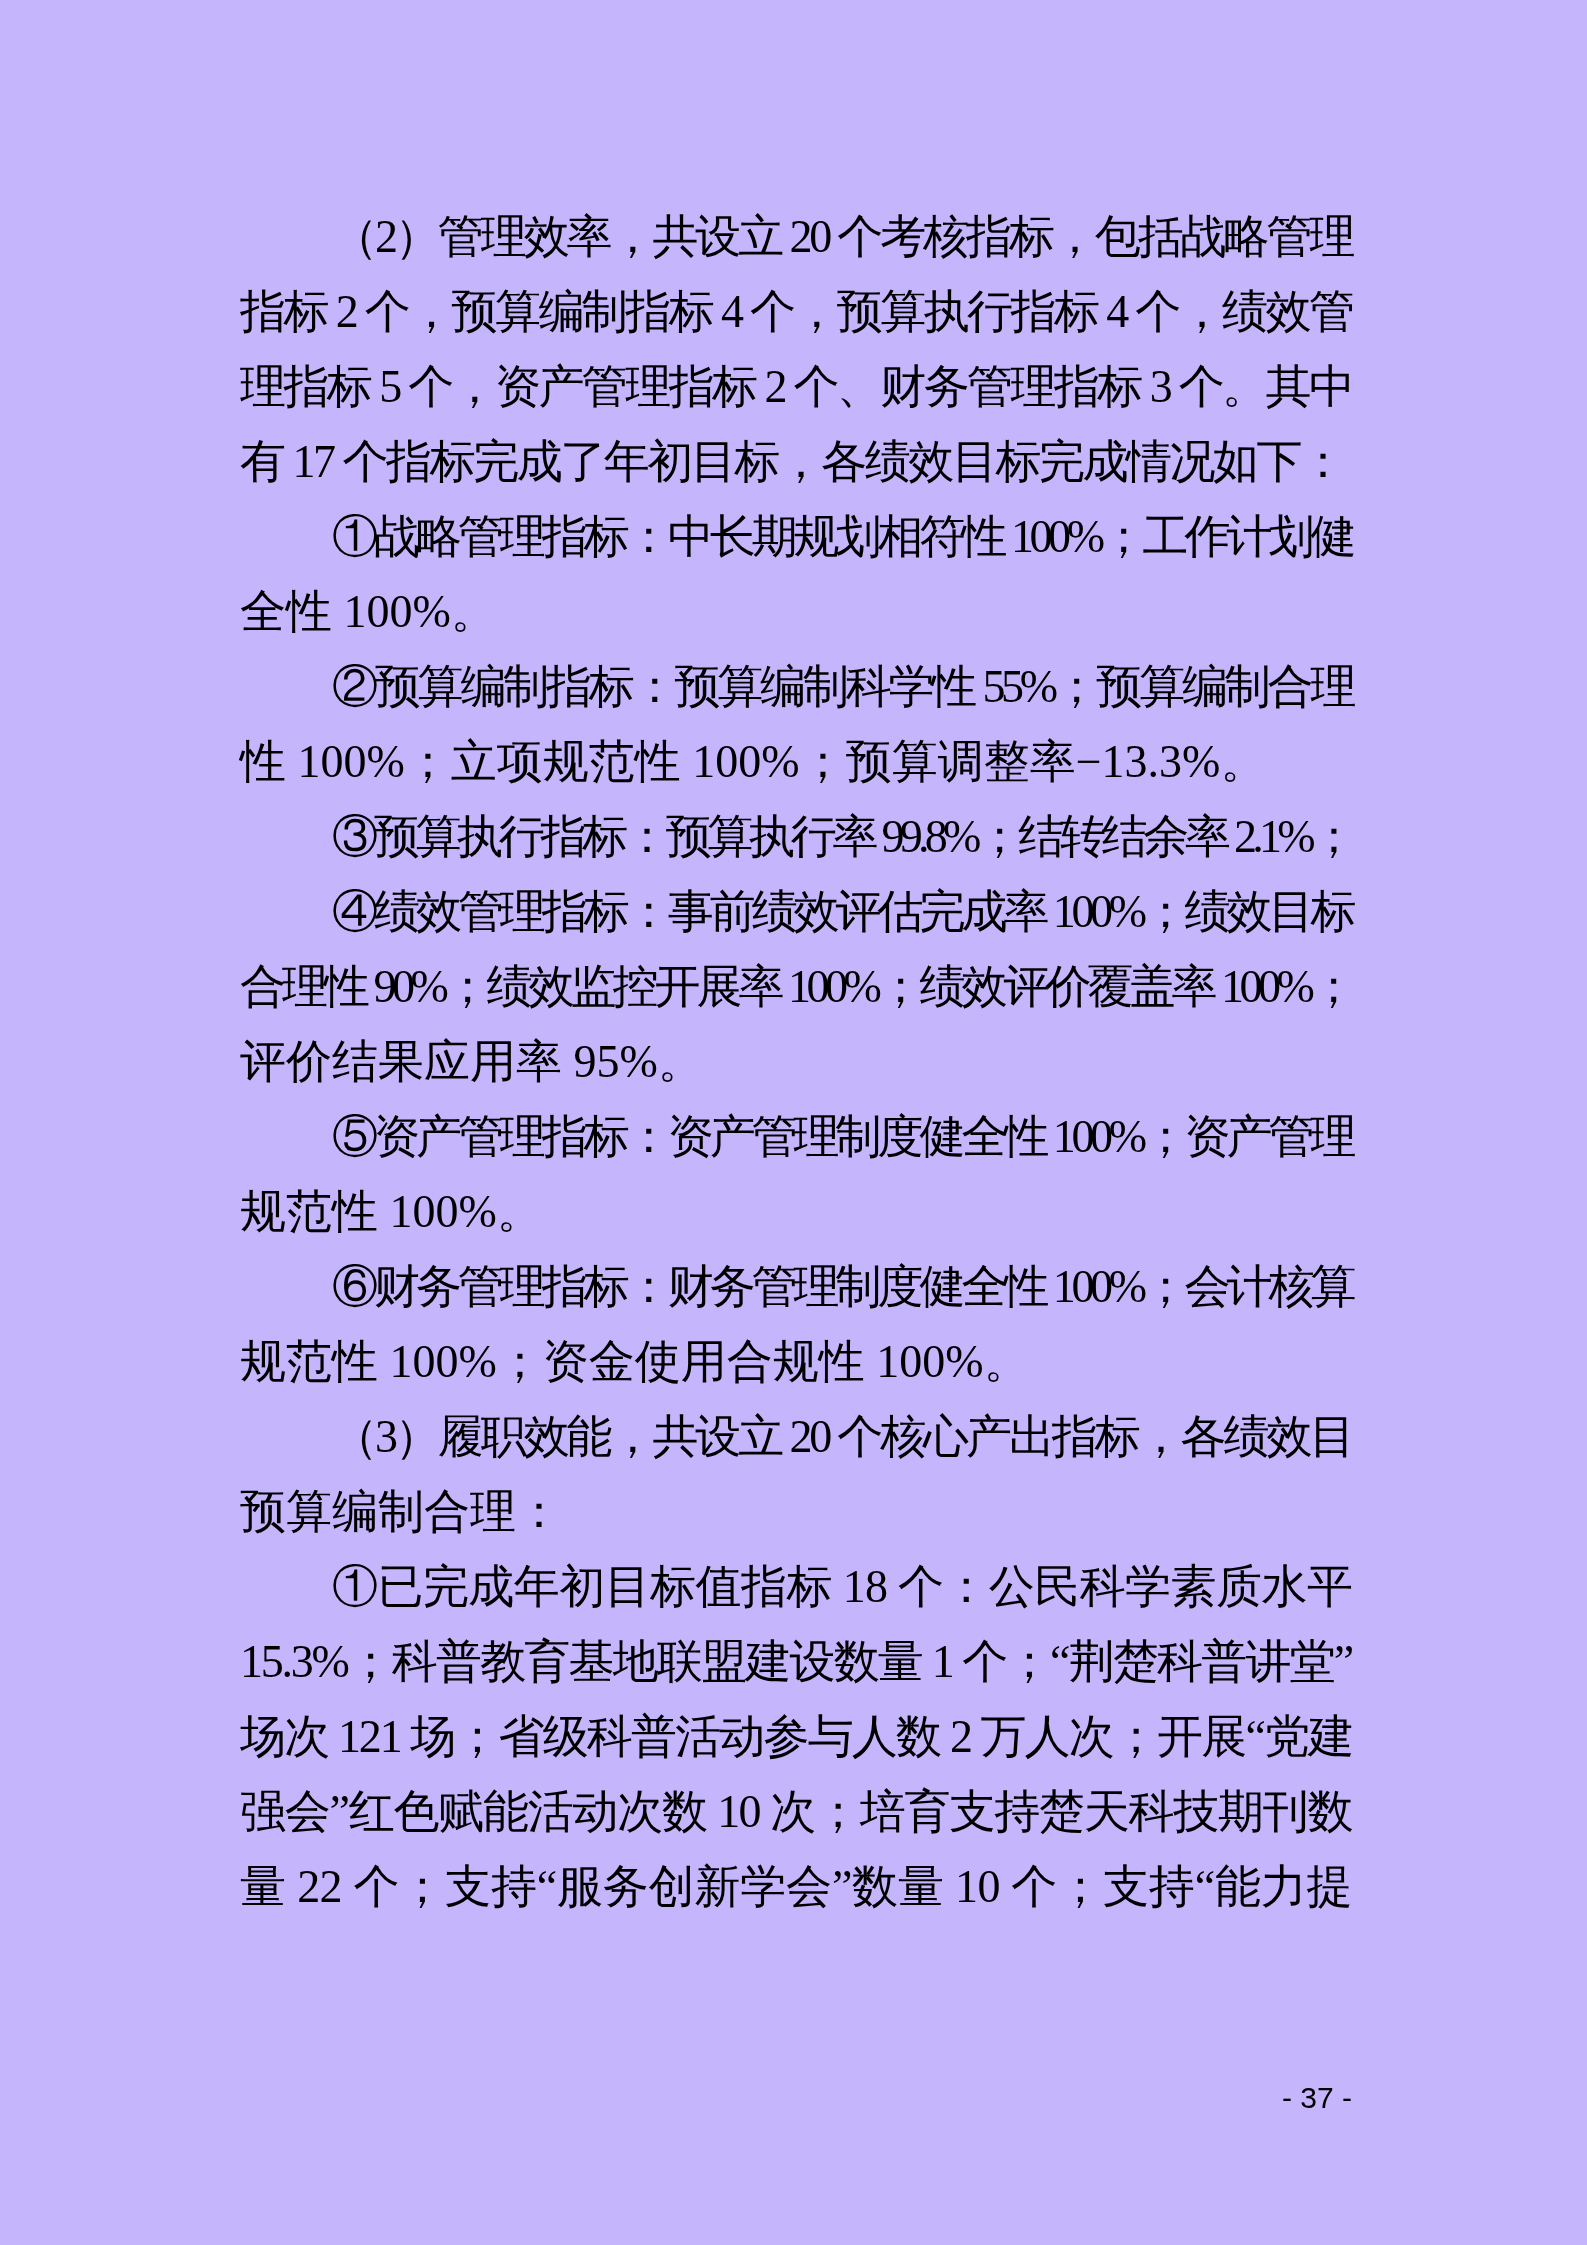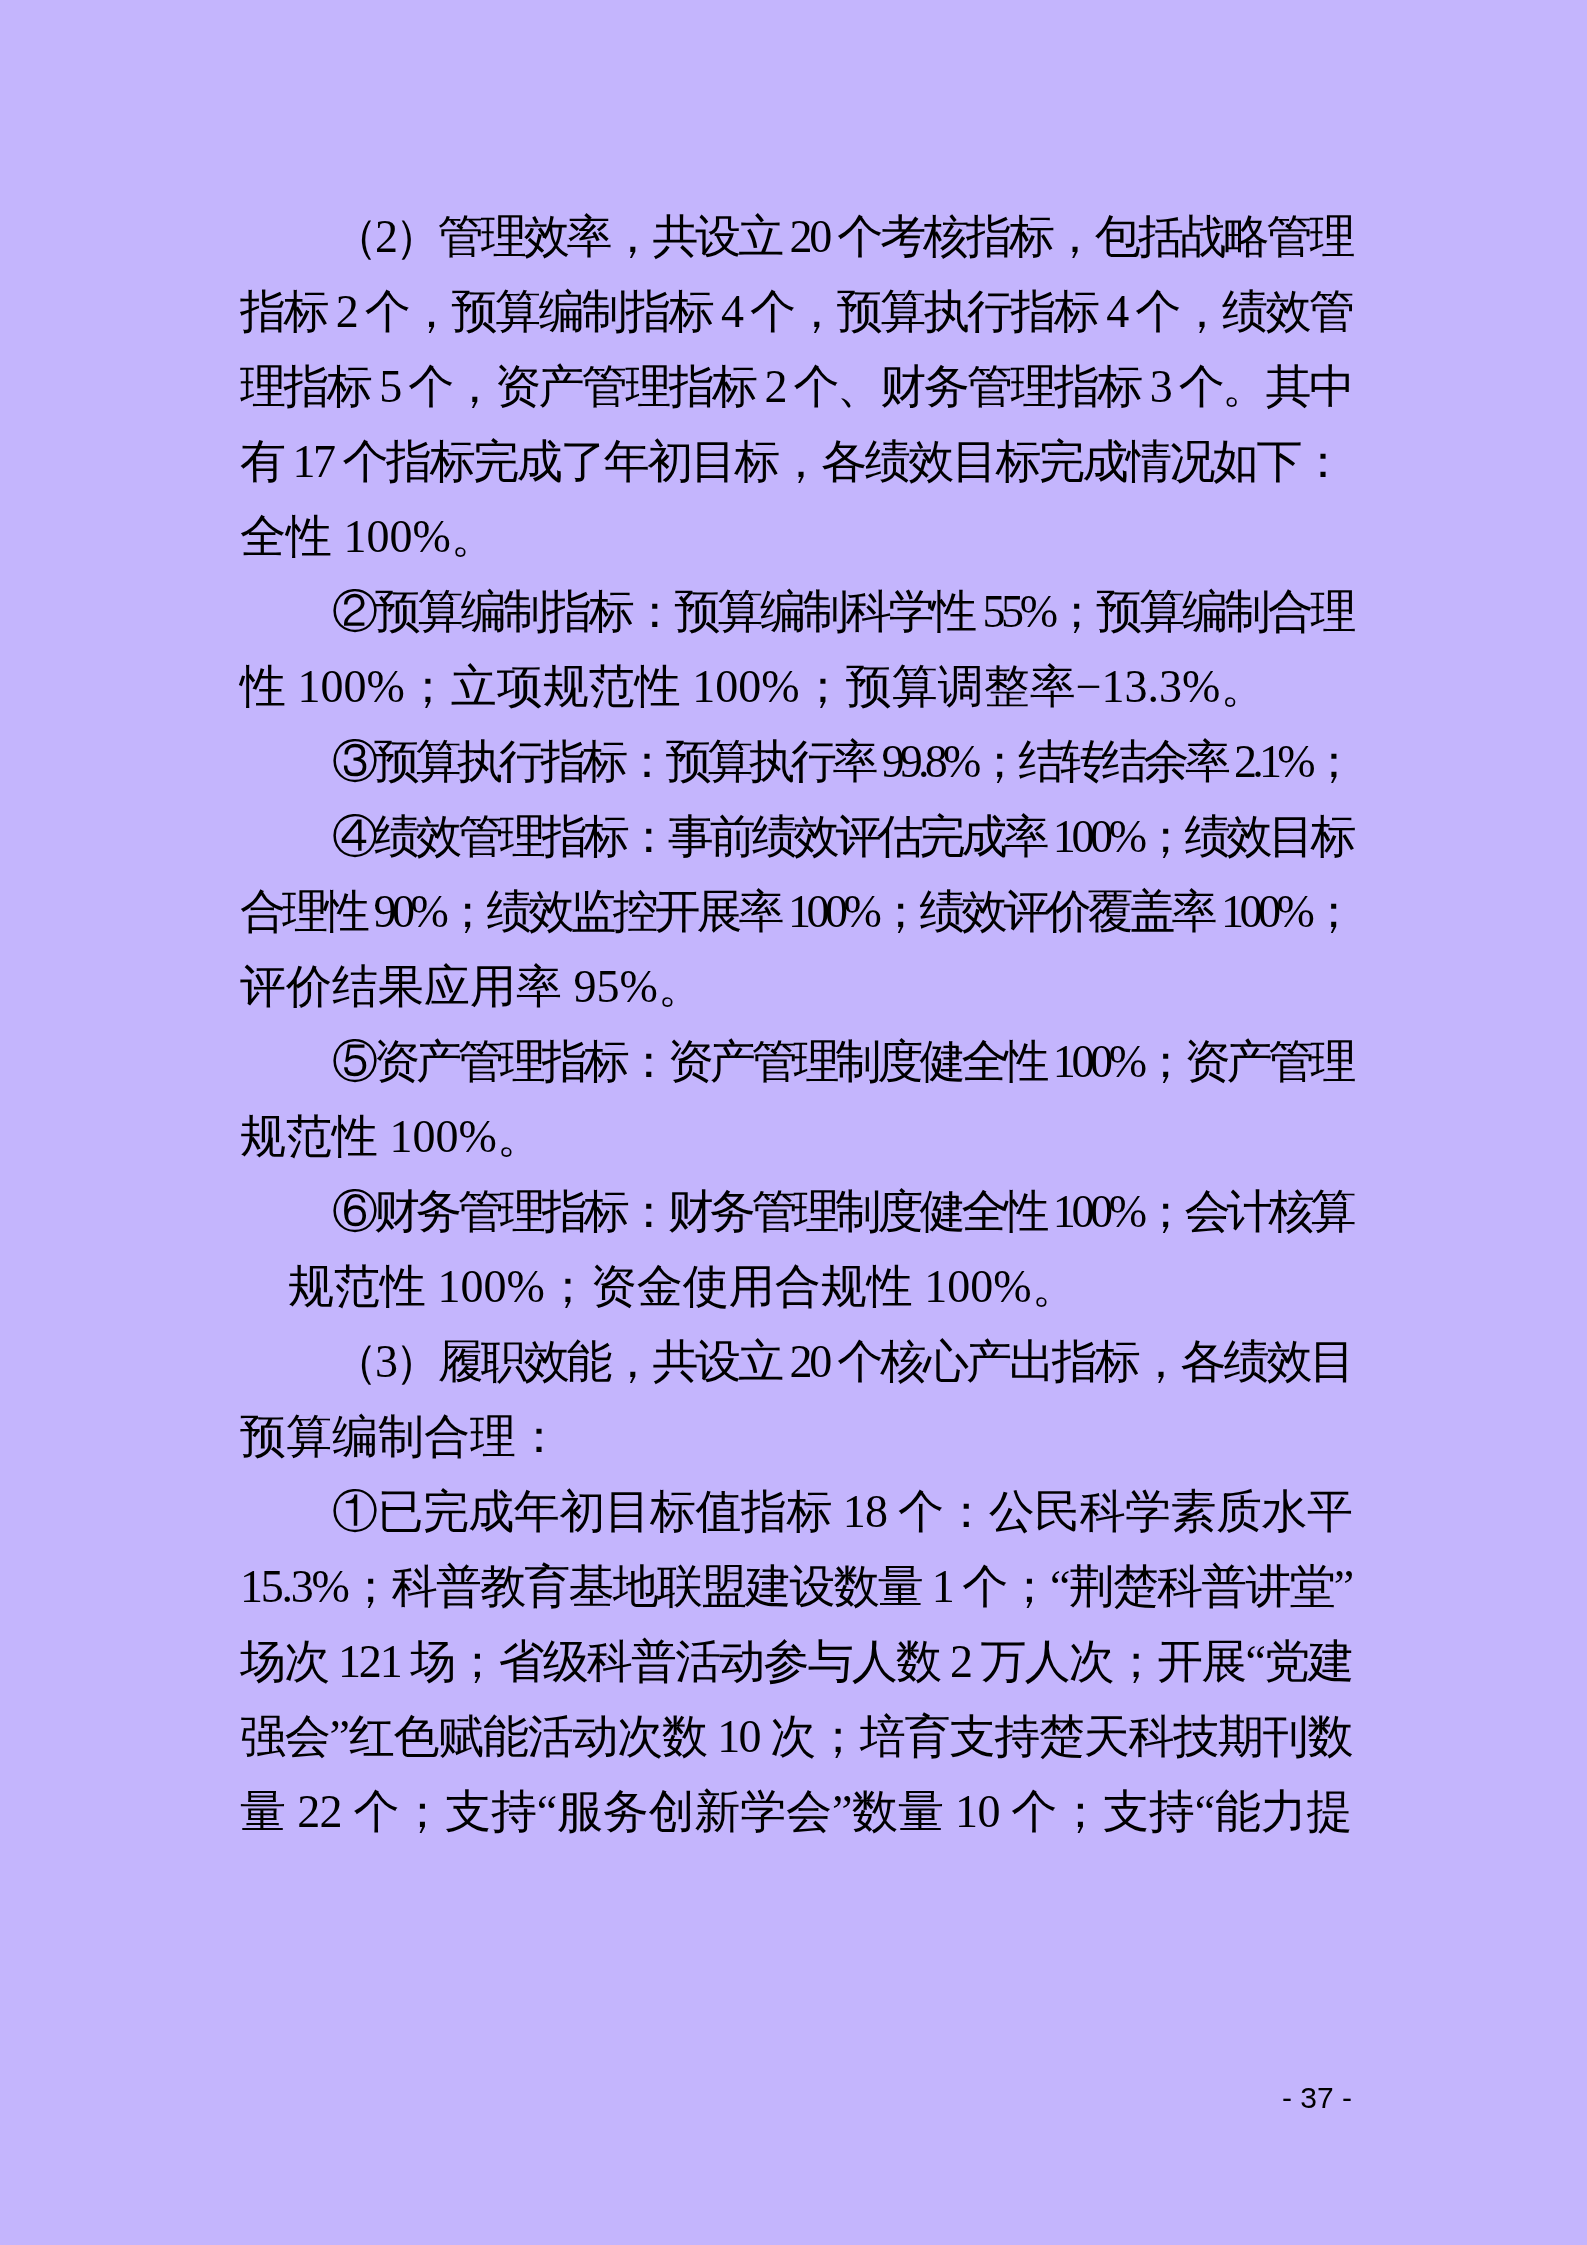--- a/index.html
+++ b/index.html
@@ -25,31 +25,32 @@
 </style>
 </head>
 <body>
 
 <div class="page">
   <div class="doc-body">
       <div class="line indent justify" style="white-space: normal; letter-spacing: -3.41px;">（2）管理效率，共设立 20 个考核指标，包括战略管理</div>
       <div class="line justify" style="white-space: normal; letter-spacing: -2.92px;">指标 2 个，预算编制指标 4 个，预算执行指标 4 个，绩效管</div>
       <div class="line justify" style="white-space: normal; letter-spacing: -2.92px;">理指标 5 个，资产管理指标 2 个、财务管理指标 3 个。其中</div>
       <div class="line" style="white-space: normal; letter-spacing: -2.48px;">有 17 个指标完成了年初目标，各绩效目标完成情况如下：</div>
+      <div class="line indent justify" style="white-space: normal; letter-spacing: -4.41px;">①战略管理指标：中长期规划相符性 100%；工作计划健</div>
       <div class="line" style="white-space: normal;">全性 100%。</div>
       <div class="line indent justify" style="white-space: normal; letter-spacing: -4.41px;">②预算编制指标：预算编制科学性 55%；预算编制合理</div>
       <div class="line" style="white-space: normal;">性 100%；立项规范性 100%；预算调整率−13.3%。</div>
       <div class="line indent justify" style="white-space: normal; letter-spacing: -4.75px;">③预算执行指标：预算执行率 99.8%；结转结余率 2.1%；</div>
       <div class="line indent justify" style="white-space: normal; letter-spacing: -4.41px;">④绩效管理指标：事前绩效评估完成率 100%；绩效目标</div>
       <div class="line justify" style="white-space: normal; letter-spacing: -4.45px;">合理性 90%；绩效监控开展率 100%；绩效评价覆盖率 100%；</div>
       <div class="line" style="white-space: normal;">评价结果应用率 95%。</div>
       <div class="line indent justify" style="white-space: normal; letter-spacing: -4.41px;">⑤资产管理指标：资产管理制度健全性 100%；资产管理</div>
       <div class="line" style="white-space: normal;">规范性 100%。</div>
       <div class="line indent justify" style="white-space: normal; letter-spacing: -4.41px;">⑥财务管理指标：财务管理制度健全性 100%；会计核算</div>
-      <div class="line" style="white-space: normal; margin-left: 48px;">规范性 100%；资金使用合规性 100%。</div>
+      <div class="line" style="white-space: normal;">规范性 100%；资金使用合规性 100%。</div>
       <div class="line indent justify" style="white-space: normal; letter-spacing: -3.41px;">（3）履职效能，共设立 20 个核心产出指标，各绩效目</div>
       <div class="line" style="white-space: normal;">预算编制合理：</div>
       <div class="line indent justify" style="white-space: normal; letter-spacing: -0.9px;">①已完成年初目标值指标 18 个：公民科学素质水平</div>
       <div class="line justify" style="white-space: normal; letter-spacing: -2.24px;">15.3%；科普教育基地联盟建设数量 1 个；“荆楚科普讲堂”</div>
       <div class="line justify" style="white-space: normal; letter-spacing: -2.17px;">场次 121 场；省级科普活动参与人数 2 万人次；开展“党建</div>
       <div class="line justify" style="white-space: normal; letter-spacing: -1.55px;">强会”红色赋能活动次数 10 次；培育支持楚天科技期刊数</div>
       <div class="line justify" style="white-space: normal; letter-spacing: -0.53px;">量 22 个；支持“服务创新学会”数量 10 个；支持“能力提</div>
     </div>
   <div class="footer">- 37 -</div>
 </div>

